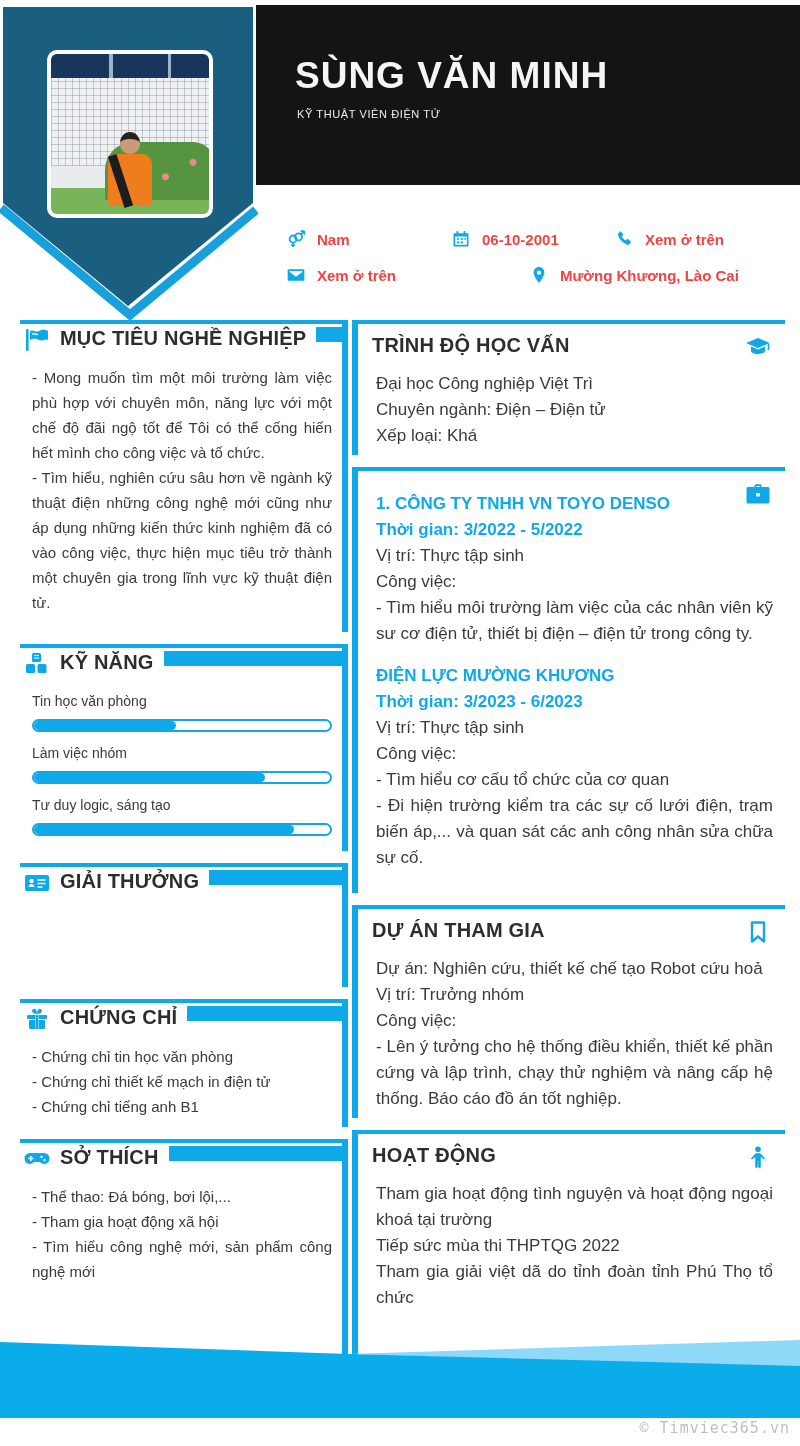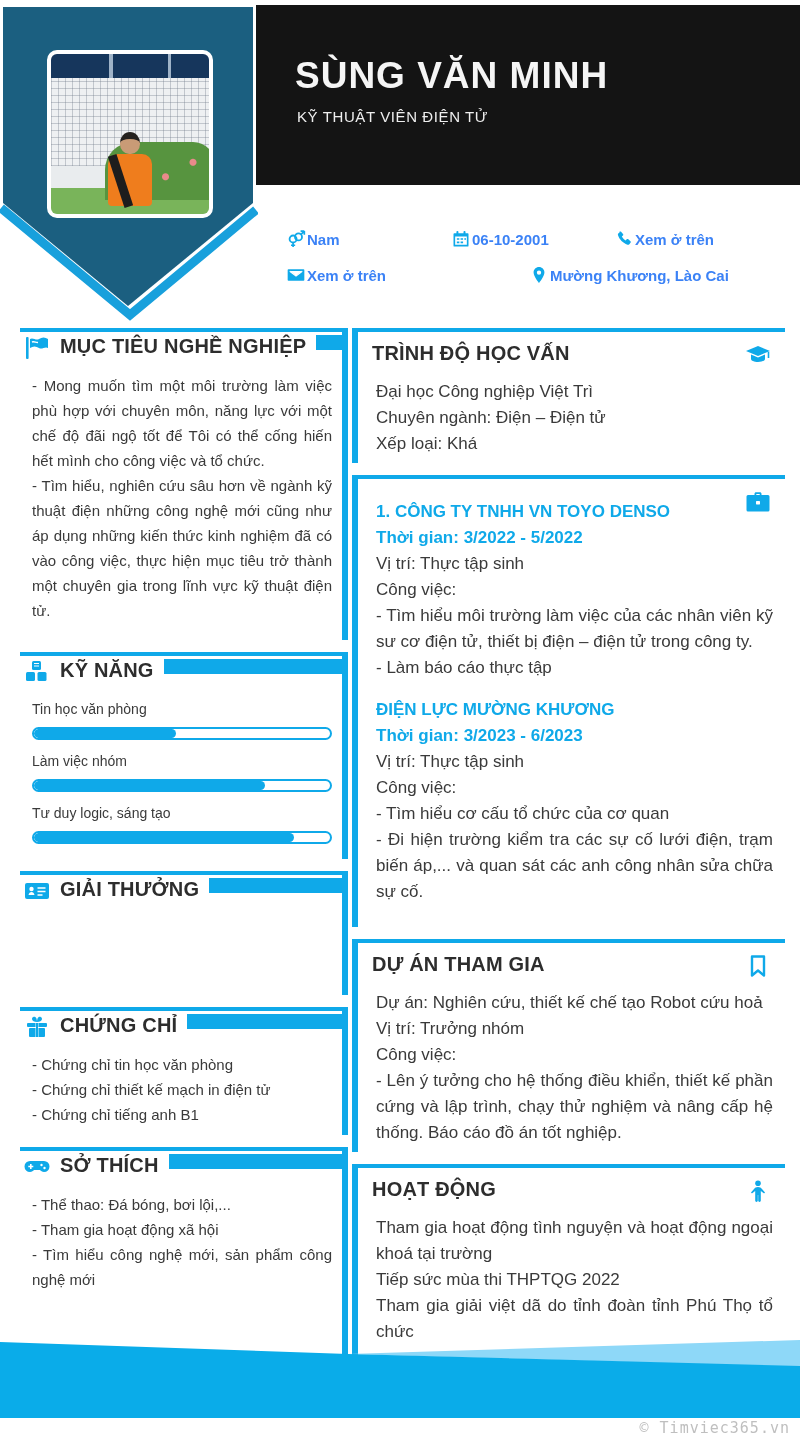--- a/index.html
+++ b/index.html
@@ -11,46 +11,46 @@
     --title:#2d2d2d;
   }
   *{box-sizing:border-box;margin:0;padding:0}
   html,body{background:#fff}
   body{font-family:"Liberation Sans","DejaVu Sans",sans-serif;color:var(--text)}
   .page{position:relative;width:800px;height:1446px;margin:0 auto;background:#fff;overflow:hidden}
 
   
   .black-header{position:absolute;left:256px;top:5px;width:554px;height:180px;background:var(--header-bg)}
   .name{position:absolute;left:39px;top:50px;color:#f5f5f5;font-size:37px;font-weight:700;letter-spacing:1px}
-  .role{position:absolute;left:41px;top:103px;color:#eeeeee;font-size:15px;letter-spacing:.6px}
+  .role{position:absolute;left:41px;top:103px;color:#eeeeee;font-size:11px;letter-spacing:.6px}
 
   .pentagon-wrap{position:absolute;left:0;top:0;width:258px;height:322px}
   .photo{position:absolute;left:47px;top:50px;width:166px;height:168px;border:4px solid #fff;border-radius:10px;overflow:hidden;background:#e9ecee;z-index:3}
   .ph-band{position:absolute;left:0;top:0;right:0;height:24px;
     background:linear-gradient(90deg,#16365c 0 37%,#9fb3c8 37% 39%,#16365c 39% 74%,#9fb3c8 74% 76%,#16365c 76% 100%)}
   .ph-wall{position:absolute;left:0;top:24px;right:0;height:88px;background:#eef0f2;
     background-image:repeating-linear-gradient(0deg,rgba(110,120,135,.35) 0 1px,transparent 1px 7px),
                      repeating-linear-gradient(90deg,rgba(110,120,135,.35) 0 1px,transparent 1px 7px)}
   .ph-grass{position:absolute;left:0;bottom:0;right:0;height:26px;background:#79b45a}
   .ph-bush{position:absolute;left:34%;bottom:14px;right:-6px;height:58px;background:#57943f;border-radius:28px 22px 0 0;
     background-image:radial-gradient(circle 4px at 20% 40%,#e98a8a 0 3px,transparent 4px),
                      radial-gradient(circle 4px at 55% 60%,#e98a8a 0 3px,transparent 4px),
                      radial-gradient(circle 4px at 80% 35%,#e98a8a 0 3px,transparent 4px)}
   .ph-person{position:absolute;left:50%;bottom:8px;transform:translateX(-50%);width:56px;height:74px;z-index:2}
   .ph-head{position:absolute;left:50%;top:0;transform:translateX(-50%);width:20px;height:22px;border-radius:50% 50% 46% 46%;background:#c99b76;border-top:7px solid #24211f}
   .ph-shirt{position:absolute;left:50%;top:22px;transform:translateX(-50%);width:44px;height:52px;border-radius:10px 10px 4px 4px;background:#ef7d1d}
   .ph-strap{position:absolute;left:14px;top:22px;width:9px;height:54px;background:#1d1d1d;transform:rotate(-18deg)}
 
   
-  .contact-item{position:absolute;display:flex;align-items:center;font-size:15px;font-weight:600;color:#3b82f6}
+  .contact-item{position:absolute;display:flex;align-items:center;gap:10px;font-size:15px;font-weight:600;color:#ef4444}
   .contact-item .ci{color:var(--accent);display:inline-flex;width:22px;height:20px;align-items:center;justify-content:center;flex:0 0 22px}
   .ci svg{width:20px;height:20px}
 
   
-  .body{position:absolute;left:20px;top:328px;display:flex;align-items:flex-start}
+  .body{position:absolute;left:20px;top:320px;display:flex;align-items:flex-start}
   .left-col{width:328px;display:flex;flex-direction:column}
   .right-col{width:433px;margin-left:4px;display:flex;flex-direction:column}
 
   .lsec{border-top:4px solid var(--accent);border-right:6px solid var(--accent);margin-bottom:12px;padding:0 8px 6px 4px}
   .lsec-head{display:flex;align-items:flex-start;padding-top:3px}
   .lsec-icon{color:var(--accent);flex:0 0 30px;height:26px;display:flex;align-items:center;justify-content:flex-start}
   .lsec-icon svg{width:26px;height:24px}
   .lsec-title{font-size:20px;font-weight:700;color:var(--title);letter-spacing:.2px;margin-left:6px;white-space:nowrap}
   .lsec-bar{flex:1 1 auto;height:15px;background:var(--accent);margin-left:10px;margin-right:-8px}
   .lsec-body{padding:12px 2px 0 8px;font-size:15px;line-height:25px;text-align:justify;color:var(--text)}
@@ -291,21 +291,20 @@
             <rect x="11" y="11" width="4" height="3.4" rx=".6" fill="#fff"></rect>
           </svg>
         </span>
         <div class="rsec-body">
           <div class="job">
             <div class="job-company">1. CÔNG TY TNHH VN TOYO DENSO</div>
             <div class="job-period">Thời gian: 3/2022 - 5/2022</div>
             <div class="line">Vị trí: Thực tập sinh</div>
             <div class="line">Công việc:</div>
             <div class="line">- Tìm hiểu môi trường làm việc của các nhân viên kỹ sư cơ điện tử, thiết bị điện – điện tử trong công ty.</div>
-            <div class="line">- Làm báo cáo thực tập</div>
           </div>
           <div class="job">
             <div class="job-company">ĐIỆN LỰC MƯỜNG KHƯƠNG</div>
             <div class="job-period">Thời gian: 3/2023 - 6/2023</div>
             <div class="line">Vị trí: Thực tập sinh</div>
             <div class="line">Công việc:</div>
             <div class="line">- Tìm hiểu cơ cấu tổ chức của cơ quan</div>
             <div class="line">- Đi hiện trường kiểm tra các sự cố lưới điện, trạm biến áp,... và quan sát các anh công nhân sửa chữa sự cố.</div>
           </div>
         </div>

